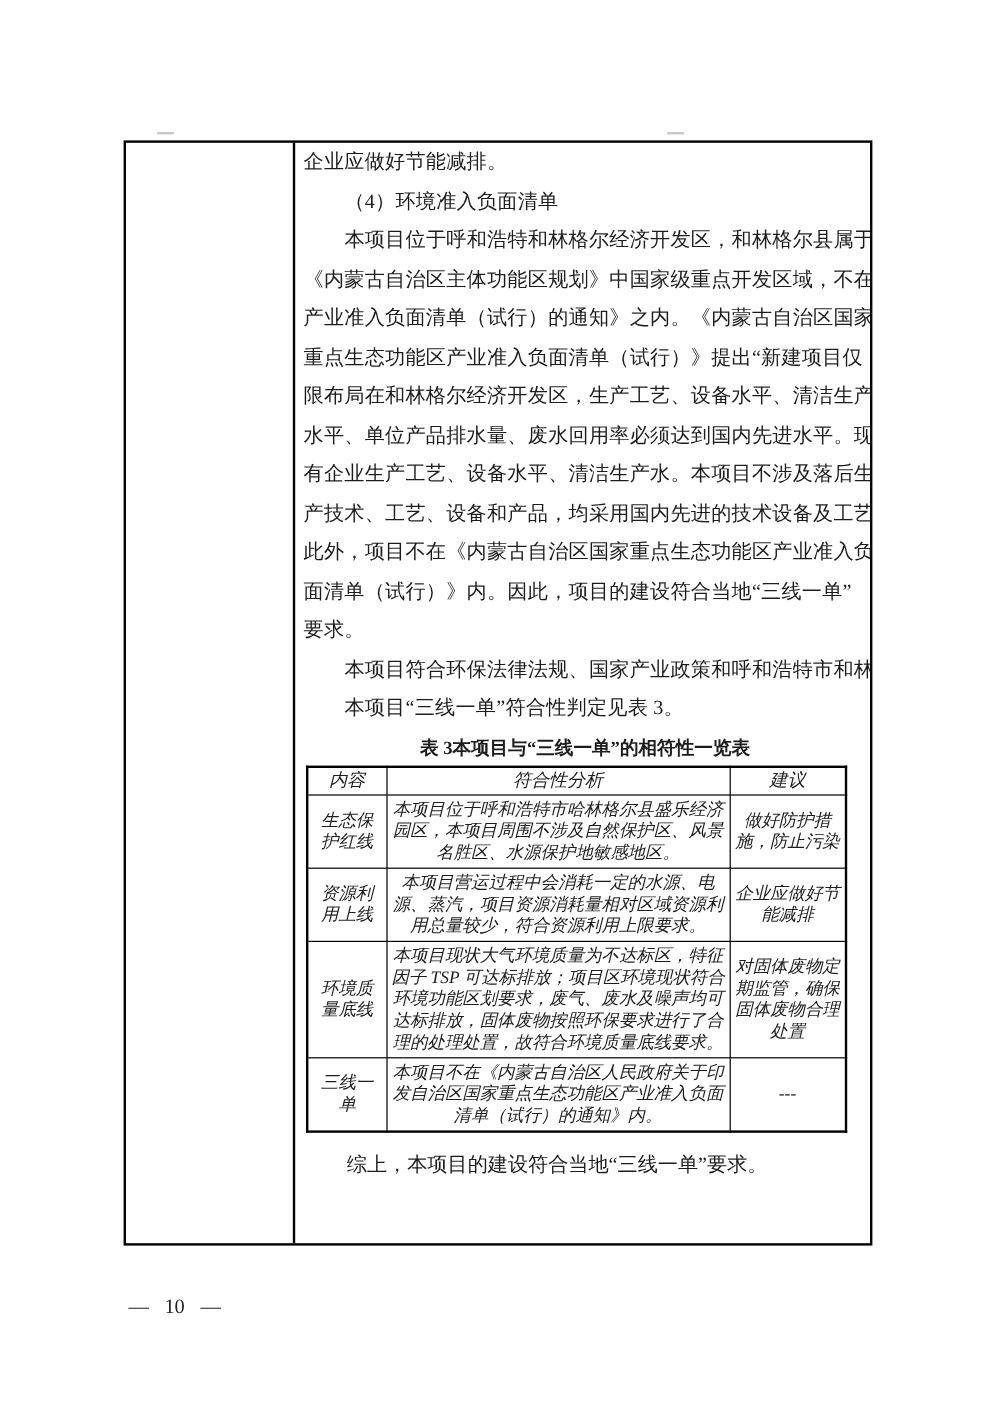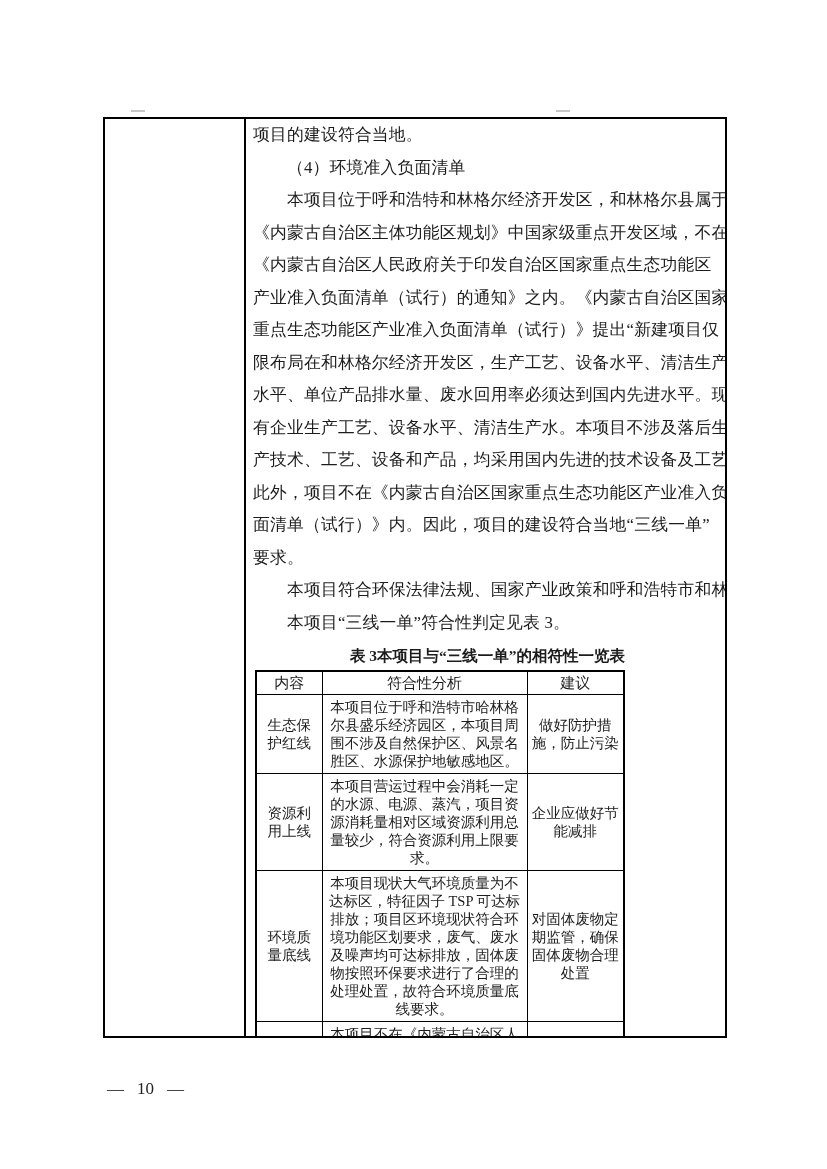--- a/index.html
+++ b/index.html
@@ -7,22 +7,22 @@
         font-family:"Liberation Serif","DejaVu Serif",serif;color:#1c1c1c;}
   .artifact{position:absolute;height:2px;width:14px;background:#c8c8c8;}
   .outer-frame{position:absolute;left:103px;top:117px;width:624px;height:921px;
         border:2px solid #000;box-sizing:border-box;display:flex;}
   .left-col{width:141px;flex-shrink:0;border-right:2px solid #000;box-sizing:border-box;}
   .content-col{flex:1;box-sizing:border-box;padding:0 3px 0 7px;overflow:hidden;}
   .bline{font-size:16.8px;line-height:32.5px;white-space:nowrap;letter-spacing:0.2px;}
   .bline.indent{padding-left:34px;}
   .table-caption{display:flex;justify-content:center;font-weight:bold;
         font-size:15.5px;margin:7px 0 4px 0;line-height:20px;}
-  table.cmp{width:370px;margin-left:2px;border-collapse:collapse;border:2px solid #000;
-        table-layout:fixed;}
+  table.cmp{width:451px;margin-left:2px;border-collapse:collapse;border:2px solid #000;
+        table-layout:fixed;font-style:italic;}
   table.cmp th{border:1px solid #000;font-weight:normal;font-size:15px;padding:2px;
         text-align:center;line-height:18px;}
   table.cmp td{border:1px solid #000;font-size:14.5px;line-height:18px;text-align:center;
         vertical-align:middle;}
   td.label-cell{padding:2px 6px;}
   td.analysis-cell{padding:3px 2px;}
   td.suggestion-cell{padding:3px 2px;}
   .closing{font-size:16.8px;line-height:32px;margin-top:11px;text-indent:36px;}
   .footer{position:absolute;left:107px;top:1079px;display:flex;align-items:center;
         gap:13px;font-size:17px;color:#222;}
@@ -32,25 +32,24 @@
 
 <div class="page">
   <div class="artifact" style="left:131px;top:110px;"></div>
   <div class="artifact" style="left:556px;top:110px;"></div>
 
   <div class="outer-frame">
     <div class="left-col"></div>
     <div class="content-col">
 
       <div id="body-lines">
-          <div class="bline">项目的建设符合当地。</div>
+          <div class="bline">企业应做好节能减排。</div>
           <div class="bline indent">（4）环境准入负面清单</div>
           <div class="bline indent">本项目位于呼和浩特和林格尔经济开发区，和林格尔县属于</div>
           <div class="bline">《内蒙古自治区主体功能区规划》中国家级重点开发区域，不在</div>
-          <div class="bline">《内蒙古自治区人民政府关于印发自治区国家重点生态功能区</div>
           <div class="bline">产业准入负面清单（试行）的通知》之内。《内蒙古自治区国家</div>
           <div class="bline">重点生态功能区产业准入负面清单（试行）》提出“新建项目仅</div>
           <div class="bline">限布局在和林格尔经济开发区，生产工艺、设备水平、清洁生产</div>
           <div class="bline">水平、单位产品排水量、废水回用率必须达到国内先进水平。现</div>
           <div class="bline">有企业生产工艺、设备水平、清洁生产水。本项目不涉及落后生</div>
           <div class="bline">产技术、工艺、设备和产品，均采用国内先进的技术设备及工艺</div>
           <div class="bline">此外，项目不在《内蒙古自治区国家重点生态功能区产业准入负</div>
           <div class="bline">面清单（试行）》内。因此，项目的建设符合当地“三线一单”</div>
           <div class="bline">要求。</div>
           <div class="bline indent">本项目符合环保法律法规、国家产业政策和呼和浩特市和林</div>

